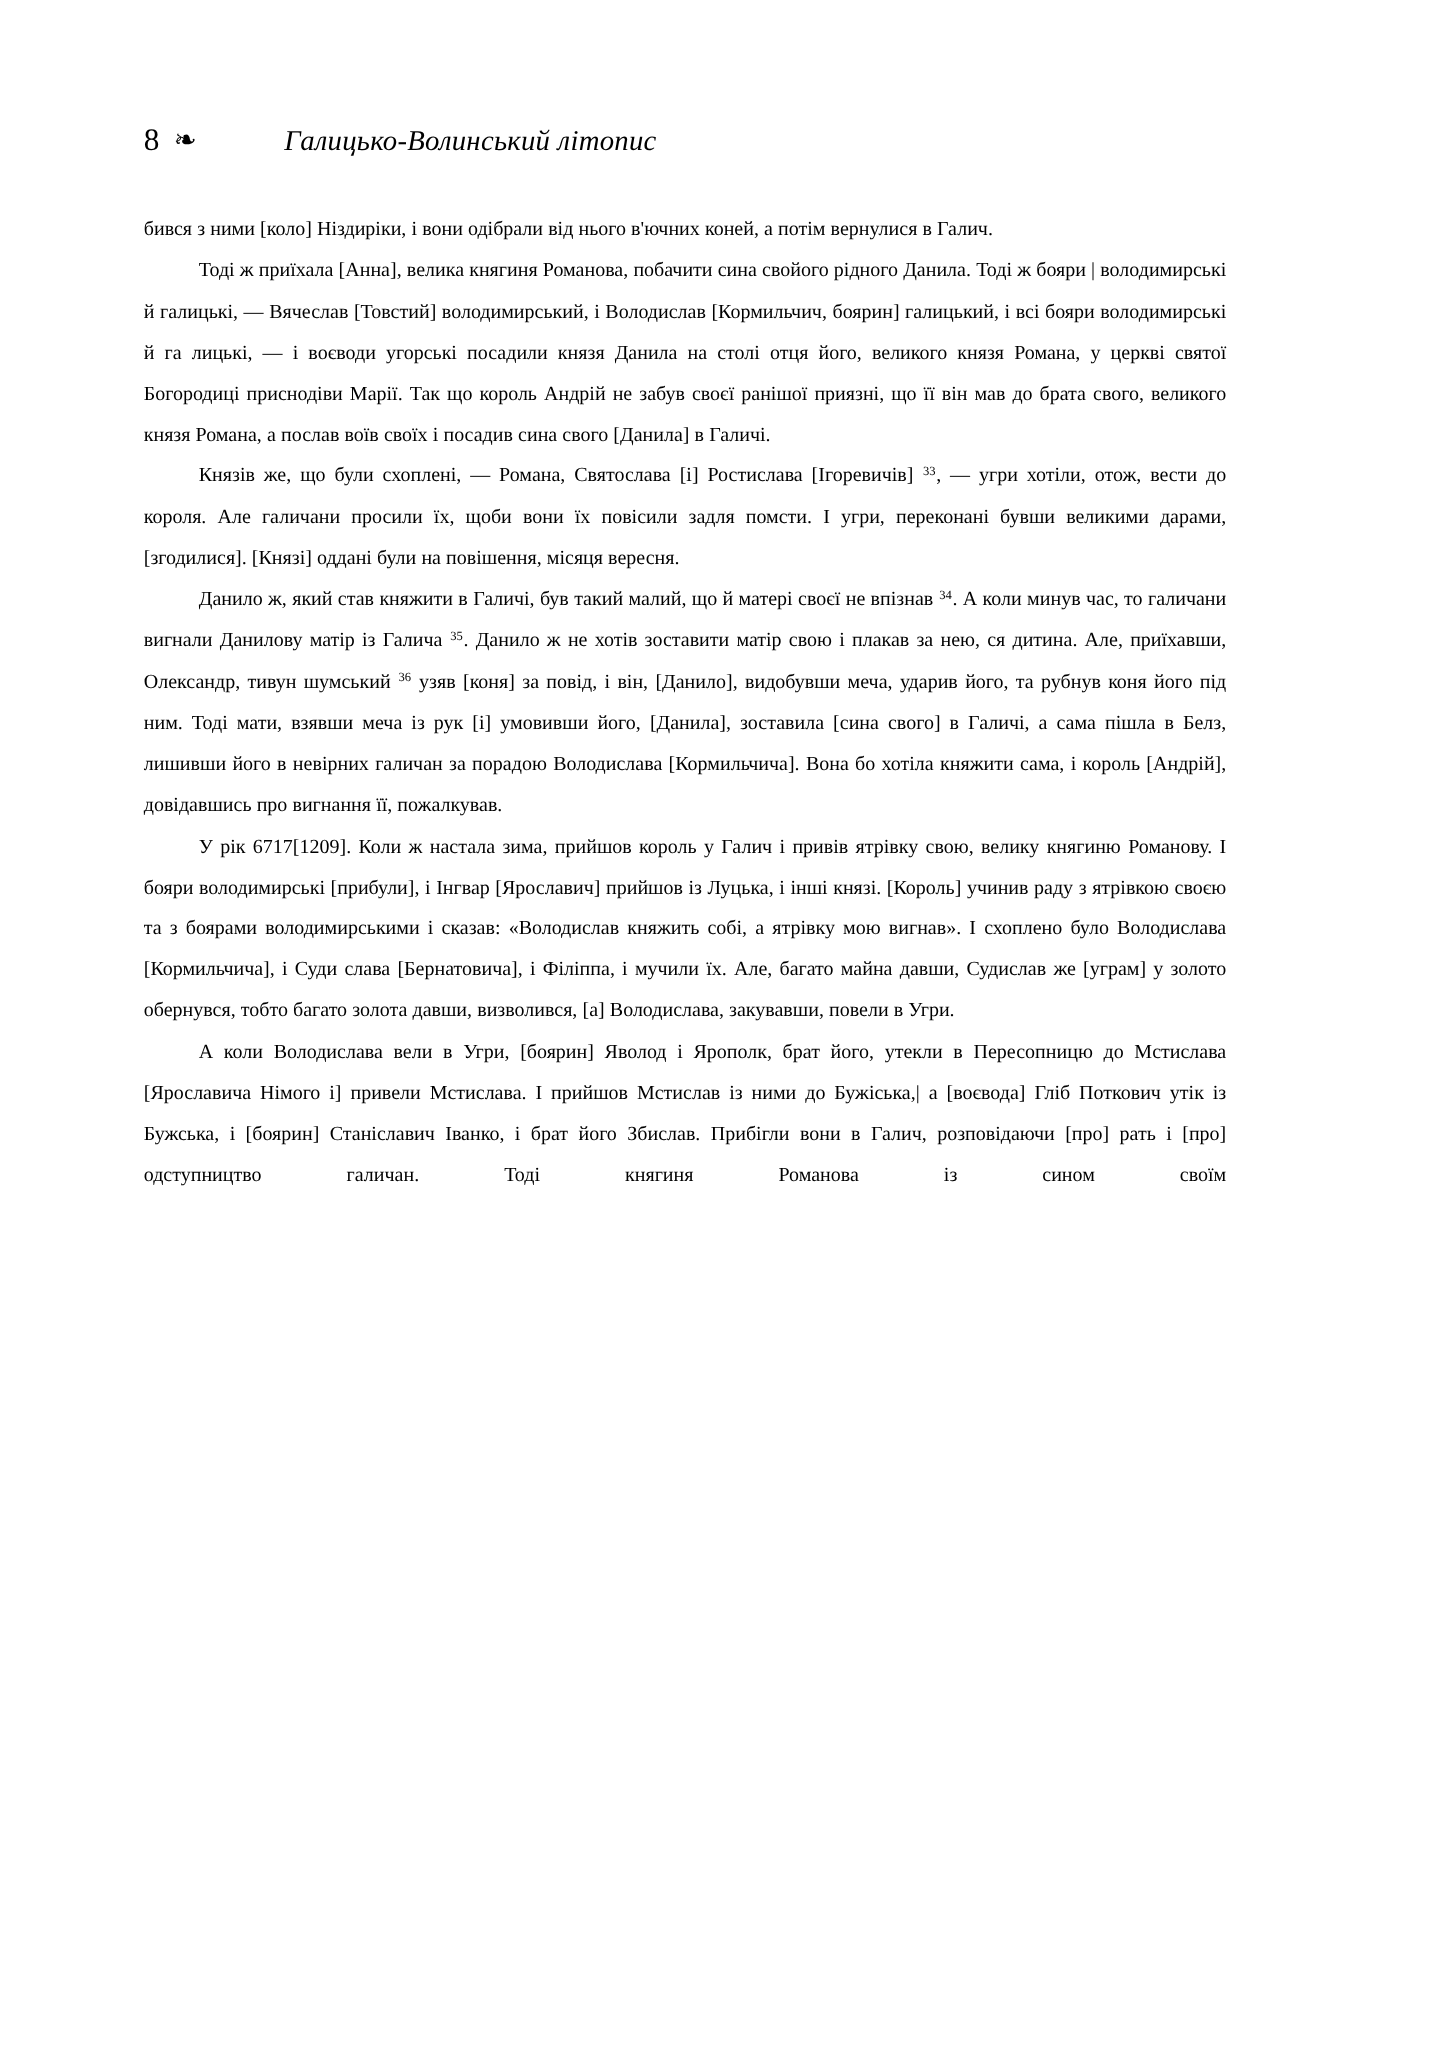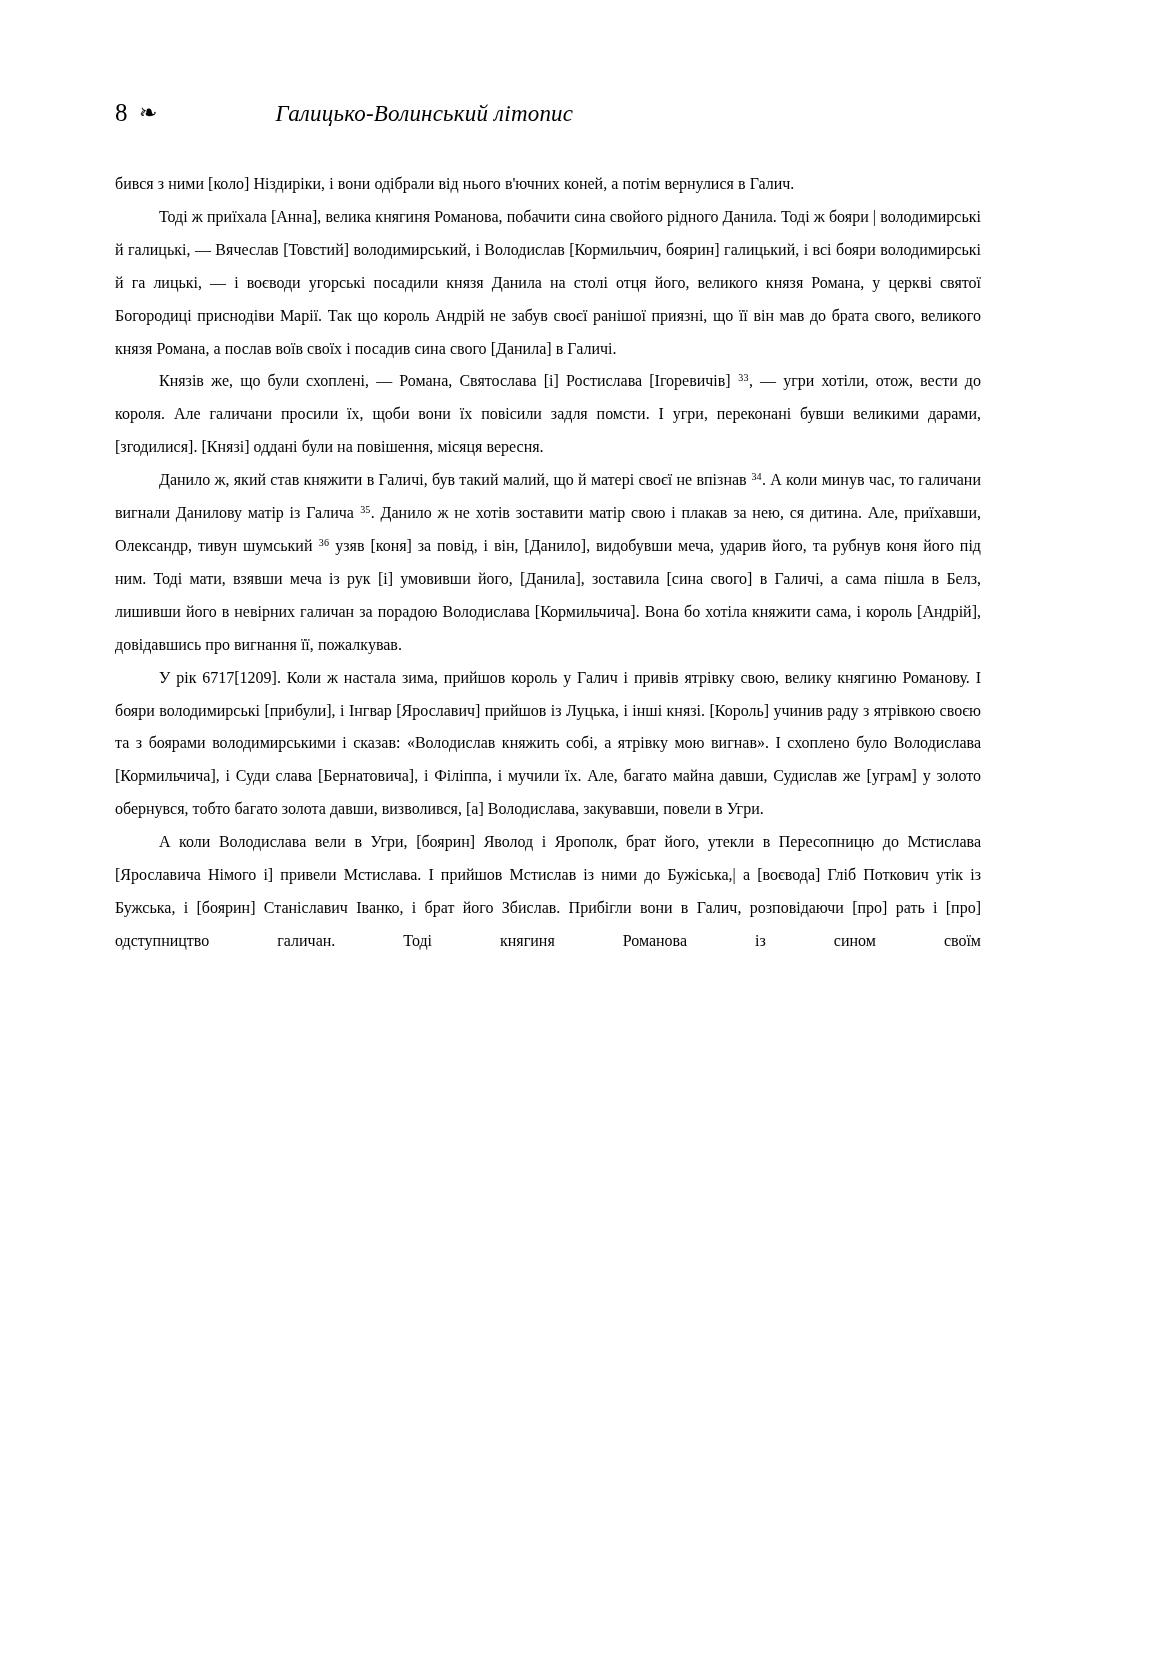--- a/index.html
+++ b/index.html
@@ -40,21 +40,21 @@
     letter-spacing: 0.5px;
   }
   .folio-ornament {
     margin-left: 11px;
     font-size: 22px;
     line-height: 1;
     transform: translateY(-1px);
     display: inline-block;
   }
   .running-title {
-    margin-left: 118px;
+    margin-left: 70px;
     font-style: italic;
     font-size: 23px;
     line-height: 1;
     letter-spacing: 0.2px;
     white-space: nowrap;
   }
 
   
   .text-block {
     position: absolute;

